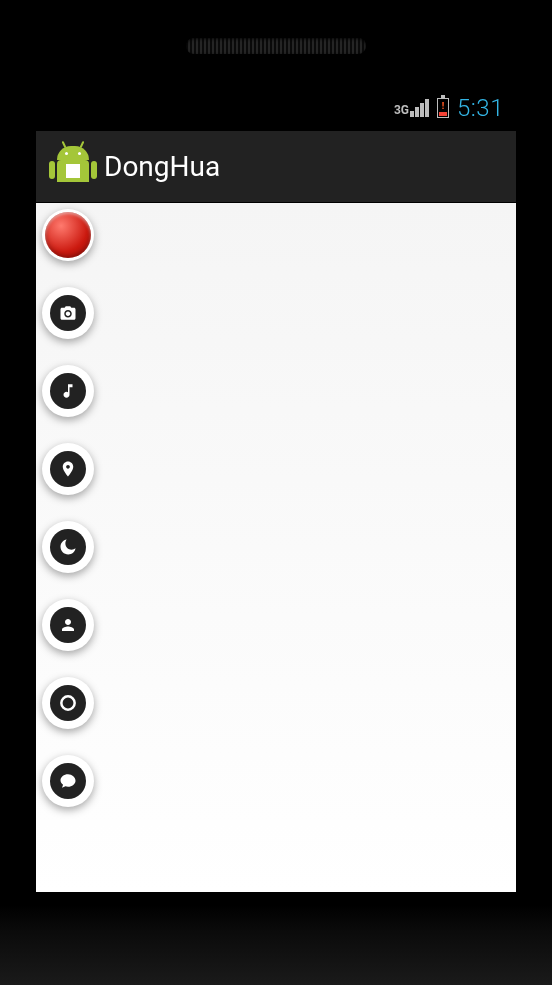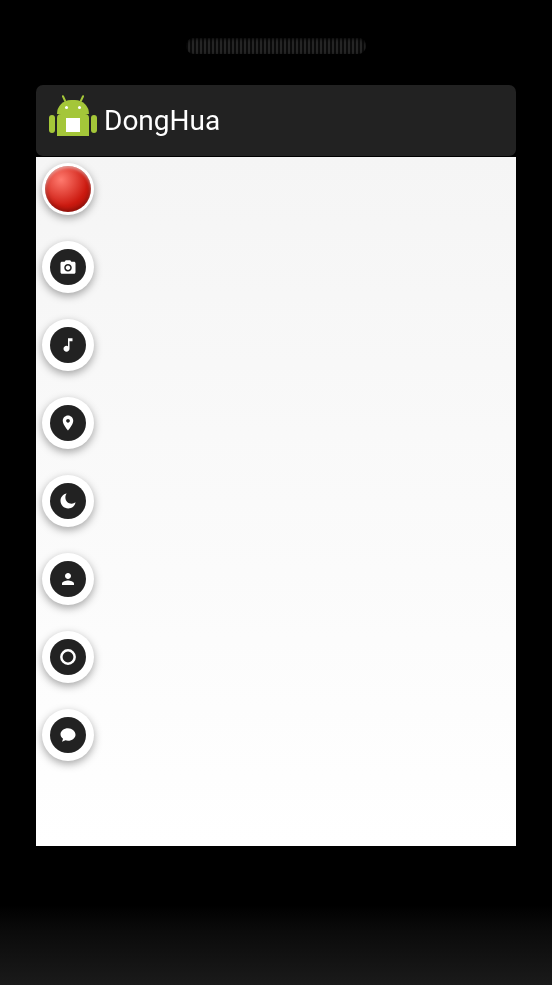--- a/index.html
+++ b/index.html
@@ -105,21 +105,20 @@
     .clock { color: #33b5e5; font-size: 24px; font-weight: 300; letter-spacing: 0.5px; }
 
     .action-bar {
       height: 72px;
       background: #222;
       display: flex;
       align-items: center;
       padding: 0 16px;
       gap: 10px;
       border-bottom: 1px solid #000;
-      border-radius: 7px;
     }
     .app-icon { width: 42px; height: 42px; position: relative; }
     .android-body { width: 32px; height: 22px; background: #a4c639; border-radius: 4px 4px 0 0; position: absolute; top: 14px; left: 5px; }
     .android-head { width: 32px; height: 14px; background: #a4c639; border-radius: 16px 16px 0 0; position: absolute; top: 0; left: 5px; }
     .android-head::before, .android-head::after { content: ""; position: absolute; width: 2px; height: 7px; background: #a4c639; top: -5px; border-radius: 1px; }
     .android-head::before { left: 6px; transform: rotate(-25deg); }
     .android-head::after { right: 6px; transform: rotate(25deg); }
     .android-eye-l, .android-eye-r { width: 3px; height: 3px; background: #fff; border-radius: 50%; position: absolute; top: 6px; }
     .android-eye-l { left: 13px; } .android-eye-r { left: 26px; }
     .android-arm-l, .android-arm-r { width: 6px; height: 18px; background: #a4c639; border-radius: 3px; position: absolute; top: 15px; }
@@ -171,20 +170,36 @@
   </style>
 </head>
 <body>
 
 <div class="device-frame">
   <div class="device-top">
     <div class="speaker"></div>
   </div>
 
   <div class="screen">
+    <div class="status-bar">
+      <div class="status-3g">
+        <span>3G</span>
+        <div class="signal-bars">
+          <span></span>
+            <span></span>
+            <span></span>
+            <span></span>
+        </div>
+      </div>
+      <div class="battery">
+        <div class="battery-warn">!</div>
+        <div class="battery-fill"></div>
+      </div>
+      <div class="clock">5:31</div>
+    </div>
 
     <div class="action-bar">
       <div class="app-icon">
         <div class="android-head"></div>
         <div class="android-eye-l"></div>
           <div class="android-eye-r"></div>
         <div class="android-body"></div>
         <div class="android-arm-l"></div>
           <div class="android-arm-r"></div>
         <div class="android-box"></div>

